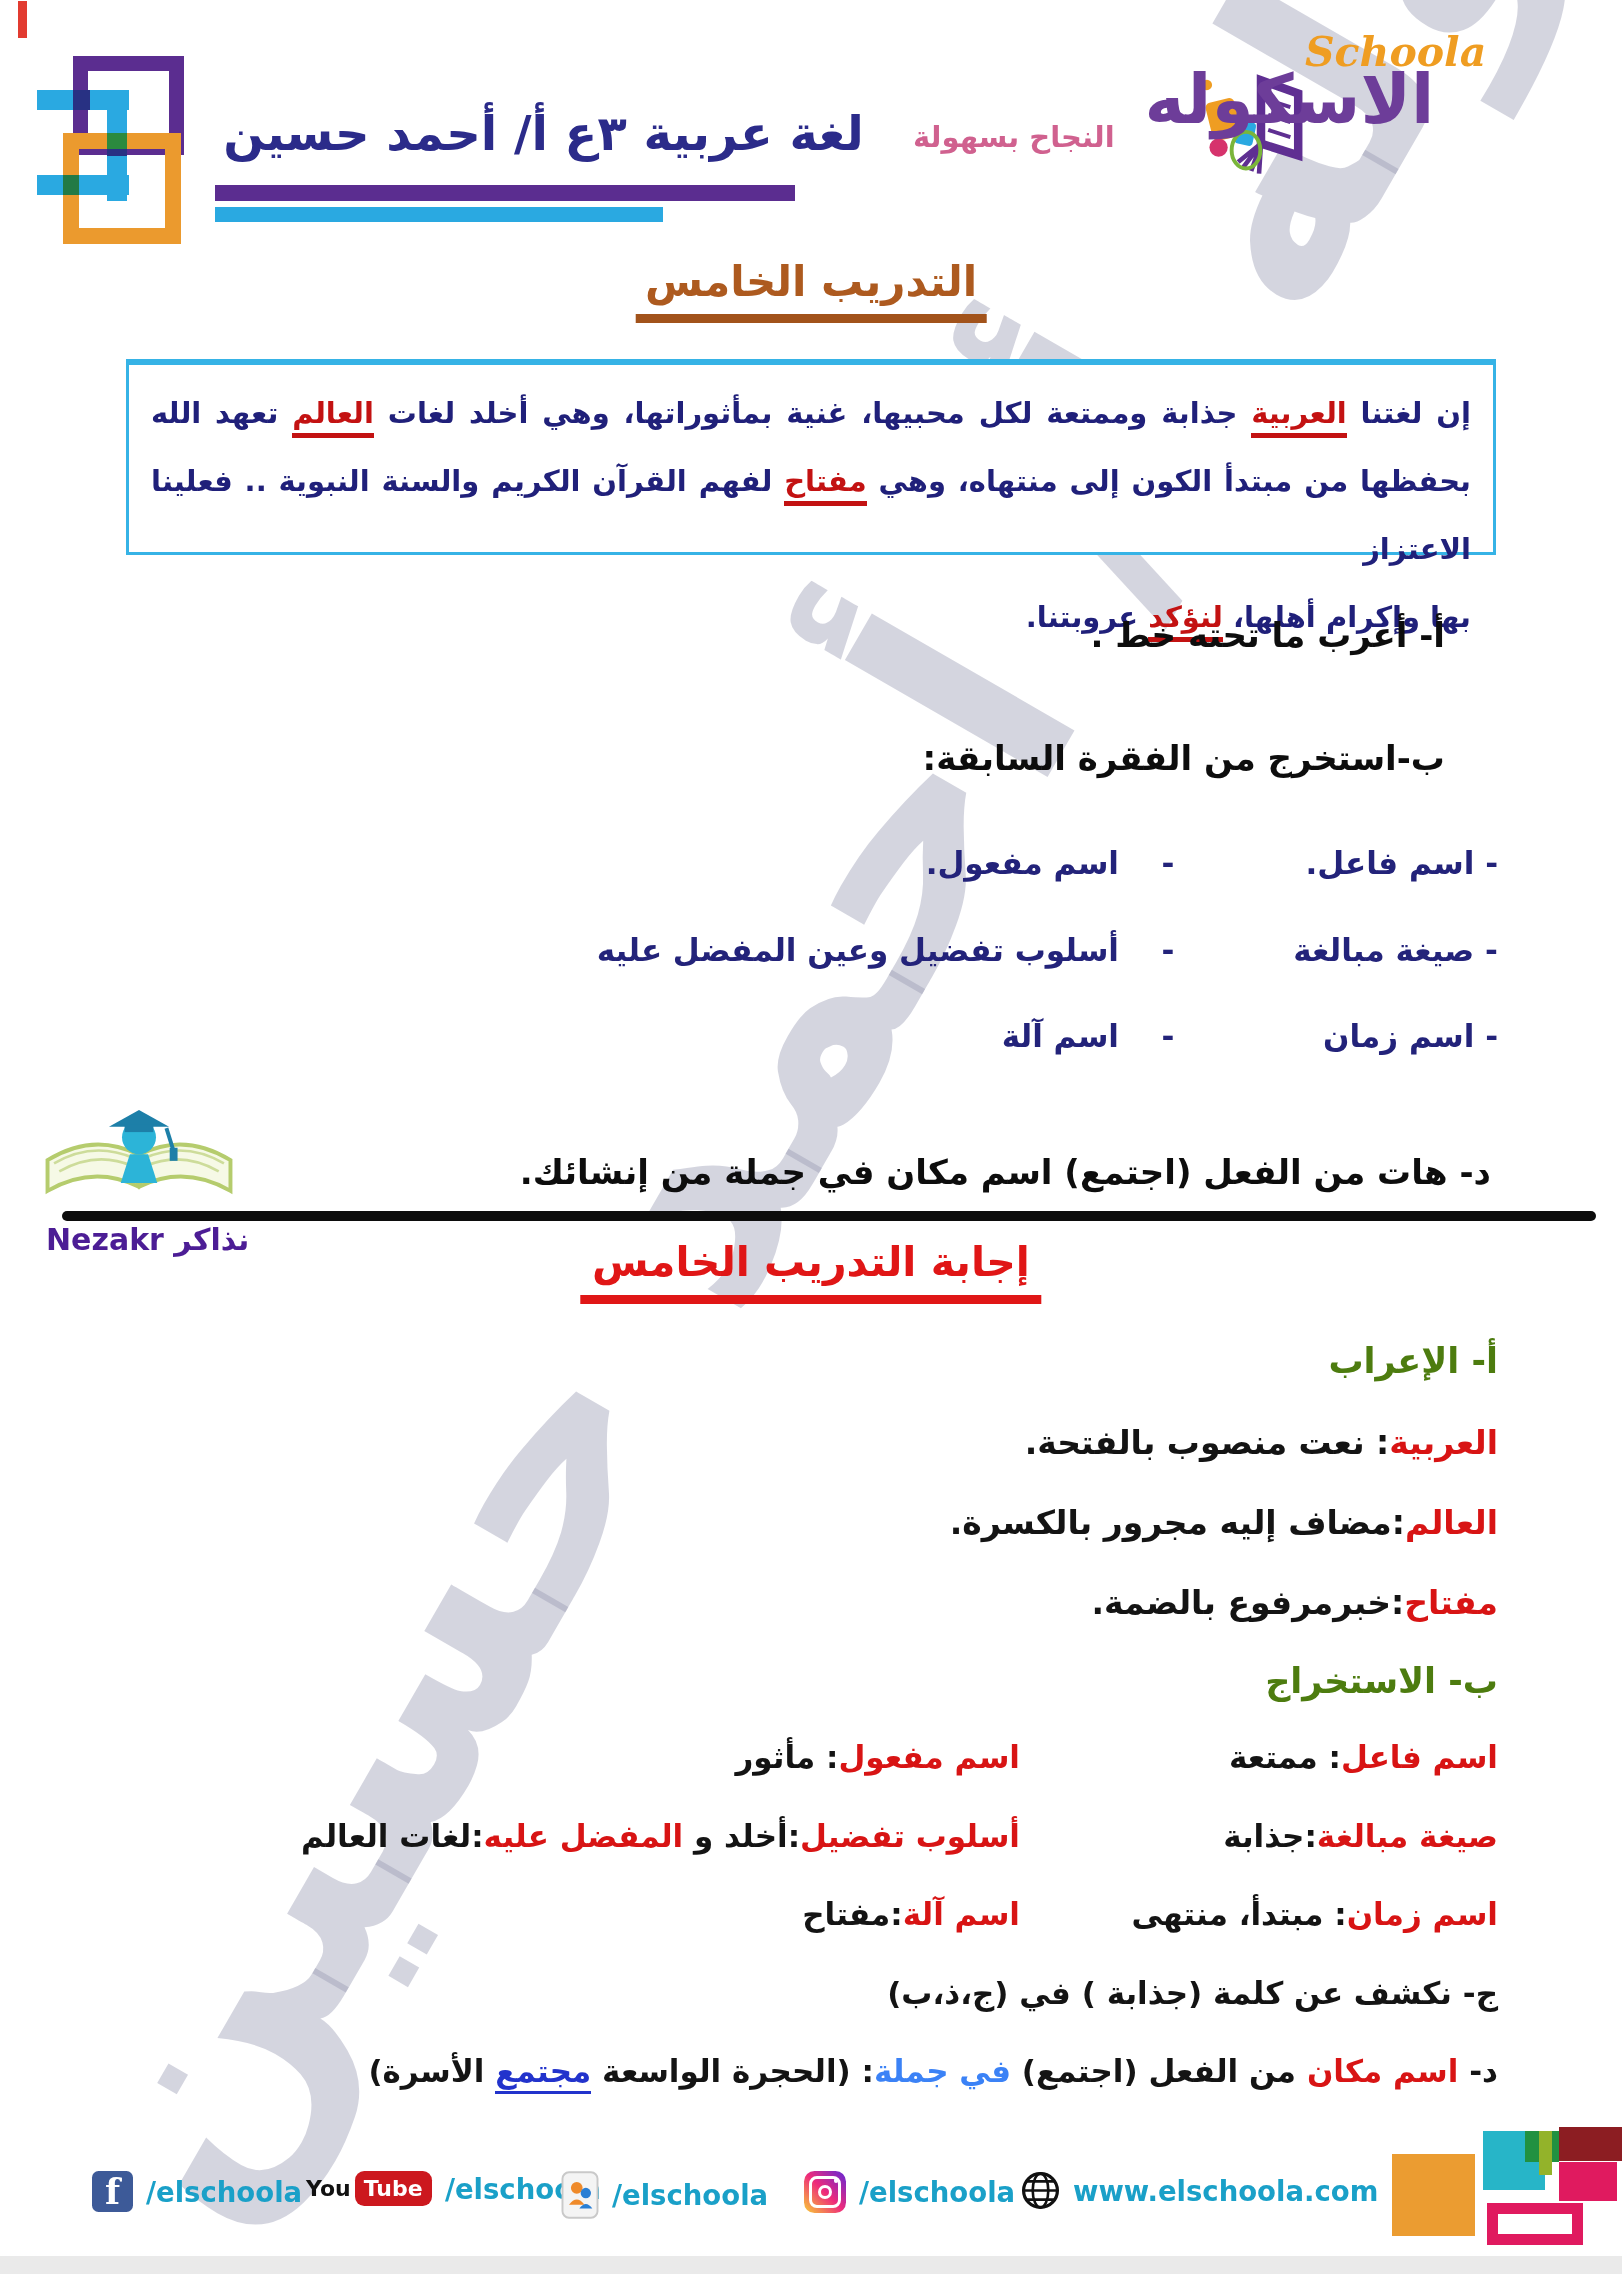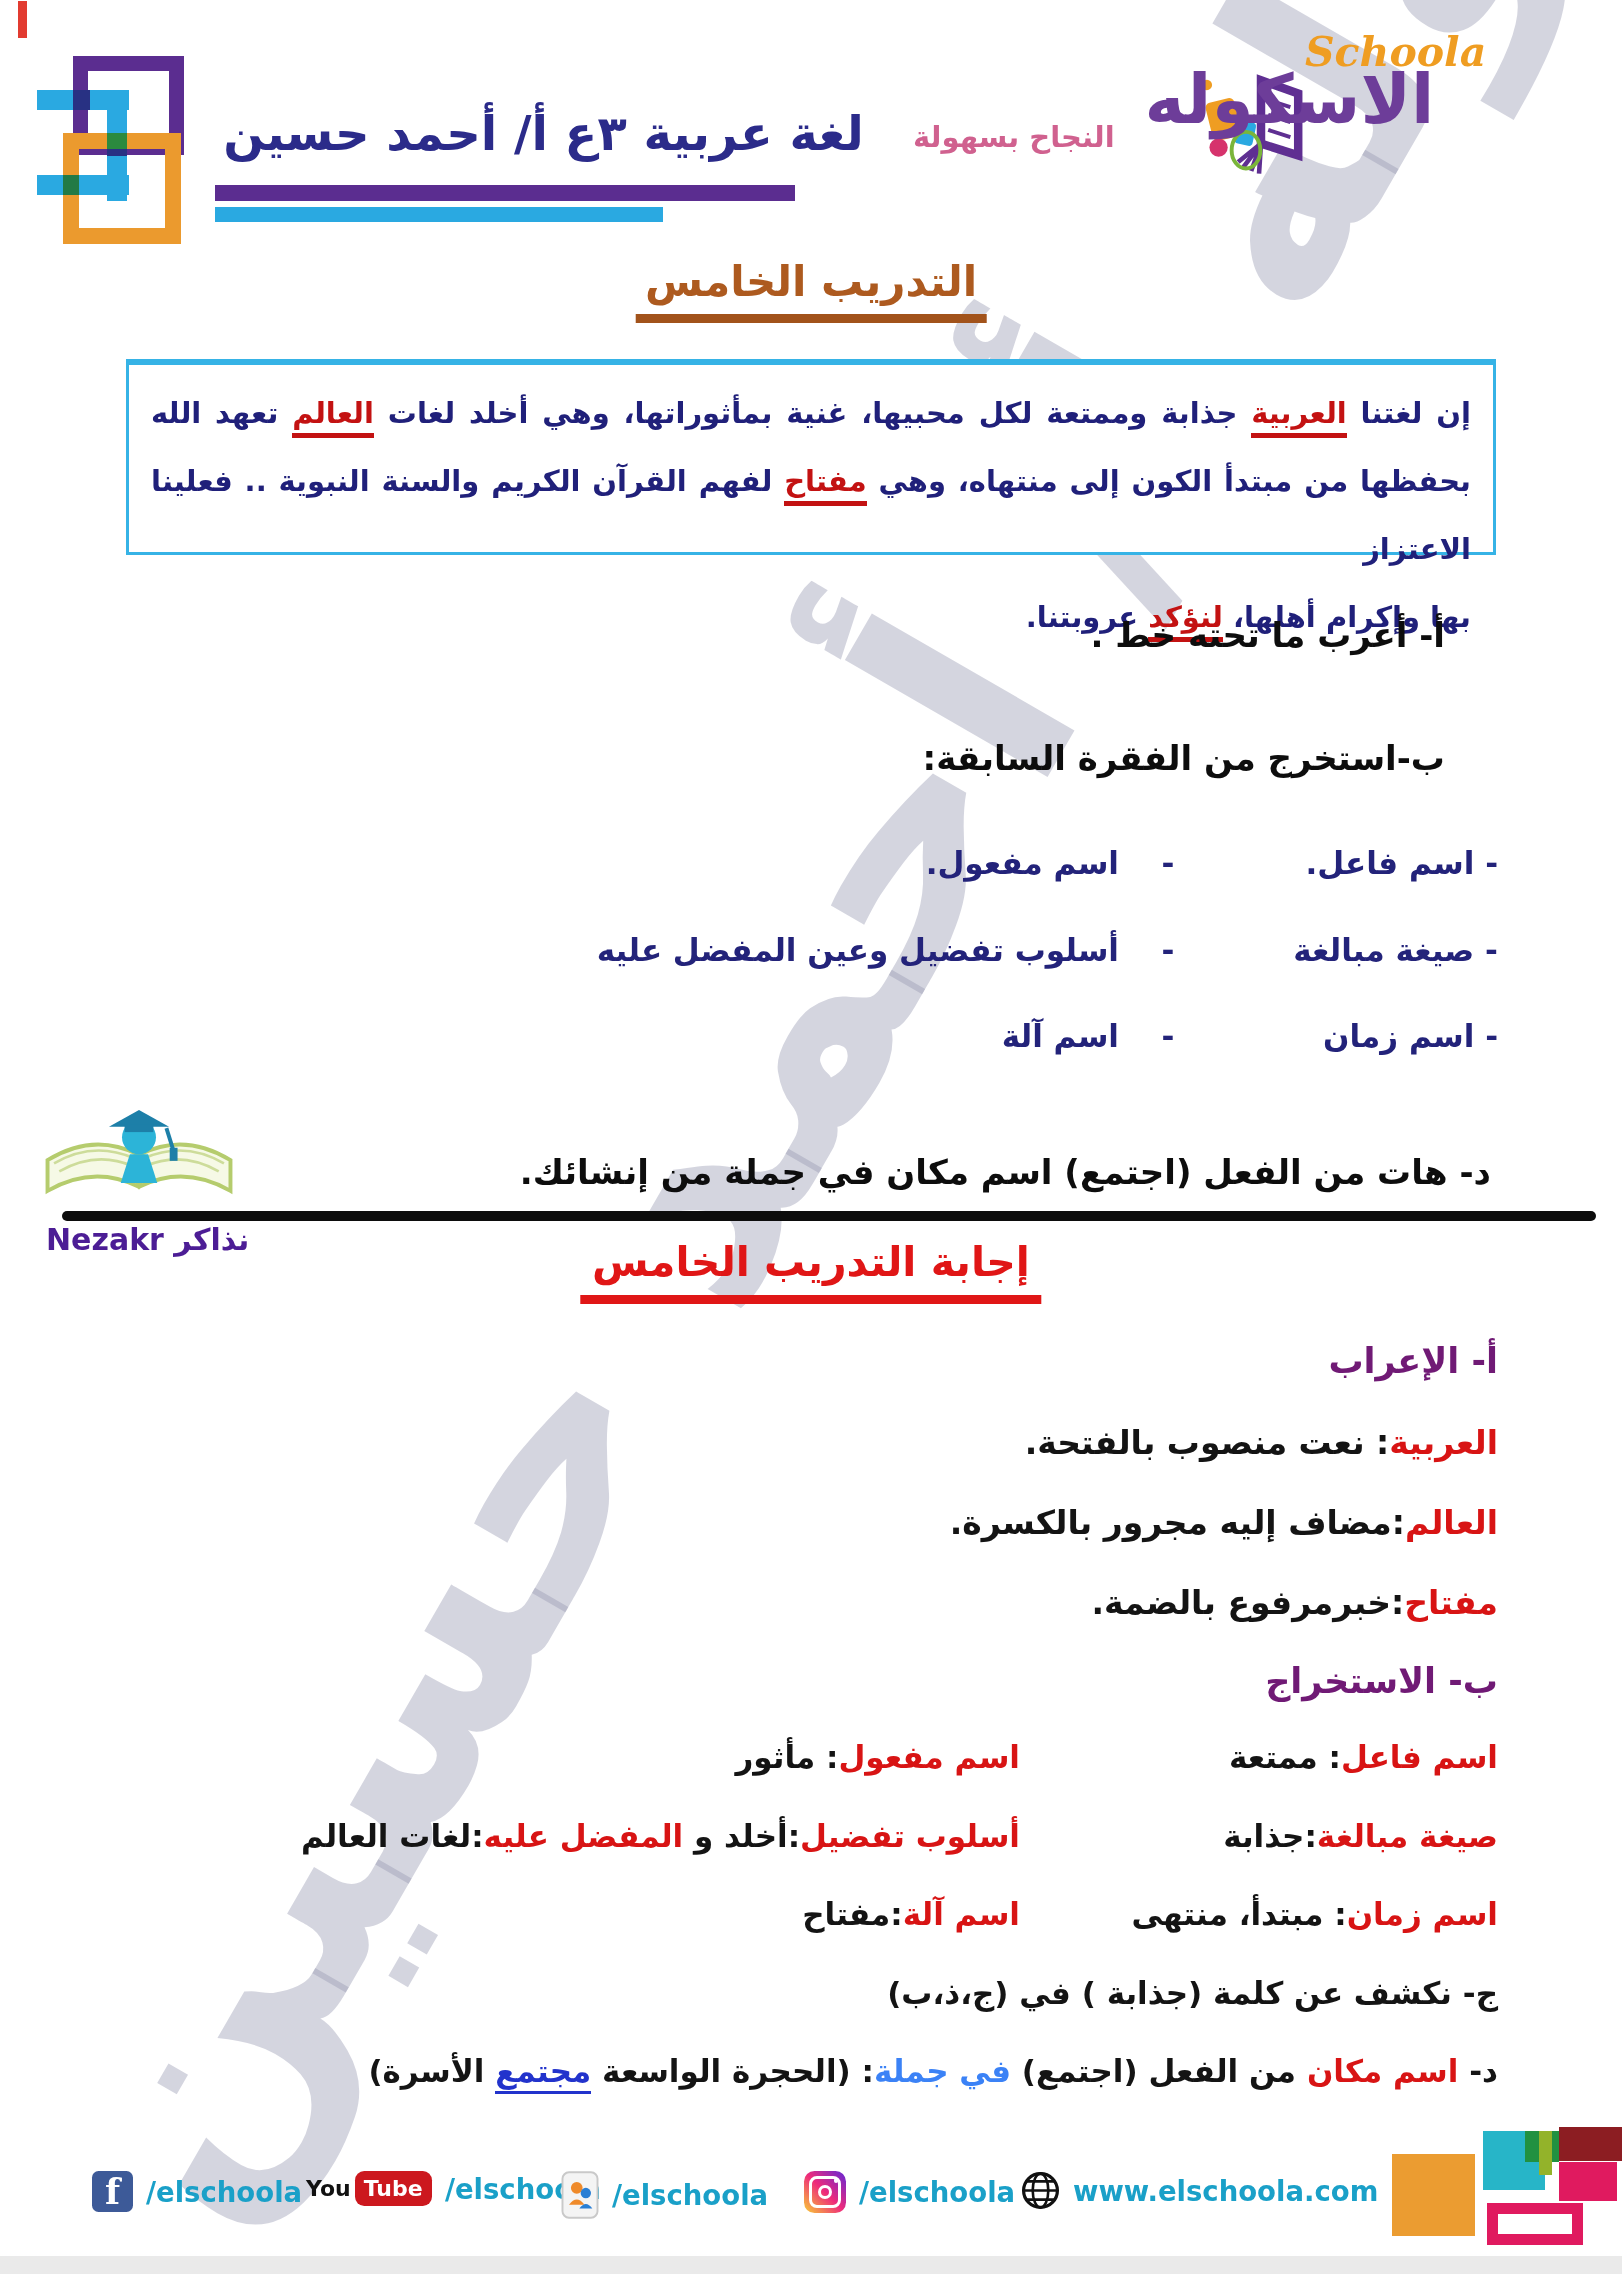--- a/index.html
+++ b/index.html
@@ -67,21 +67,21 @@
   #ex-row-0{top:845px;} #ex-row-1{top:932px;} #ex-row-2{top:1018px;}
 
   
   .nezakr-logo{left:41px;top:1098px;width:196px;height:110px;}
   .nezakr-label{left:46px;top:1222px;font-size:30px;font-weight:bold;color:#4c1d95;direction:rtl;white-space:nowrap;}
   .divider{left:62px;top:1211px;width:1534px;height:9.8px;background:#0c0c0c;border-radius:5.2px;}
 
   
   .ans-title{left:50%;top:1238px;transform:translateX(-50%);font-size:41px;font-weight:bold;color:#e01616;
     border-bottom:9.2px solid #e01616;padding:0 11.8px 9.2px;white-space:nowrap;direction:rtl;}
-  .sec-label{position:absolute;z-index:2;right:124px;font-size:35px;font-weight:bold;color:#701a75;
+  .sec-label{position:absolute;z-index:2;right:124px;font-size:35px;font-weight:bold;color:#4d7c0f;
     direction:rtl;text-align:right;white-space:nowrap;}
   #sec-a{top:1341px;} #sec-b{top:1661px;}
   .irab-line{position:absolute;z-index:2;right:124px;text-align:left;direction:rtl;font-size:33px;
     font-weight:bold;white-space:nowrap;}
   #irab-0{top:1423px;} #irab-1{top:1503px;} #irab-2{top:1583px;}
   .ans-row{position:absolute;z-index:2;right:124px;left:196px;display:flex;direction:rtl;
     font-size:31px;font-weight:bold;}
   .ans-cell-r{flex:0 0 478px;text-align:right;white-space:nowrap;}
   .ans-cell-l{flex:1;text-align:right;white-space:nowrap;}
   #ans-row-0{top:1739px;} #ans-row-1{top:1818px;} #ans-row-2{top:1896px;}

